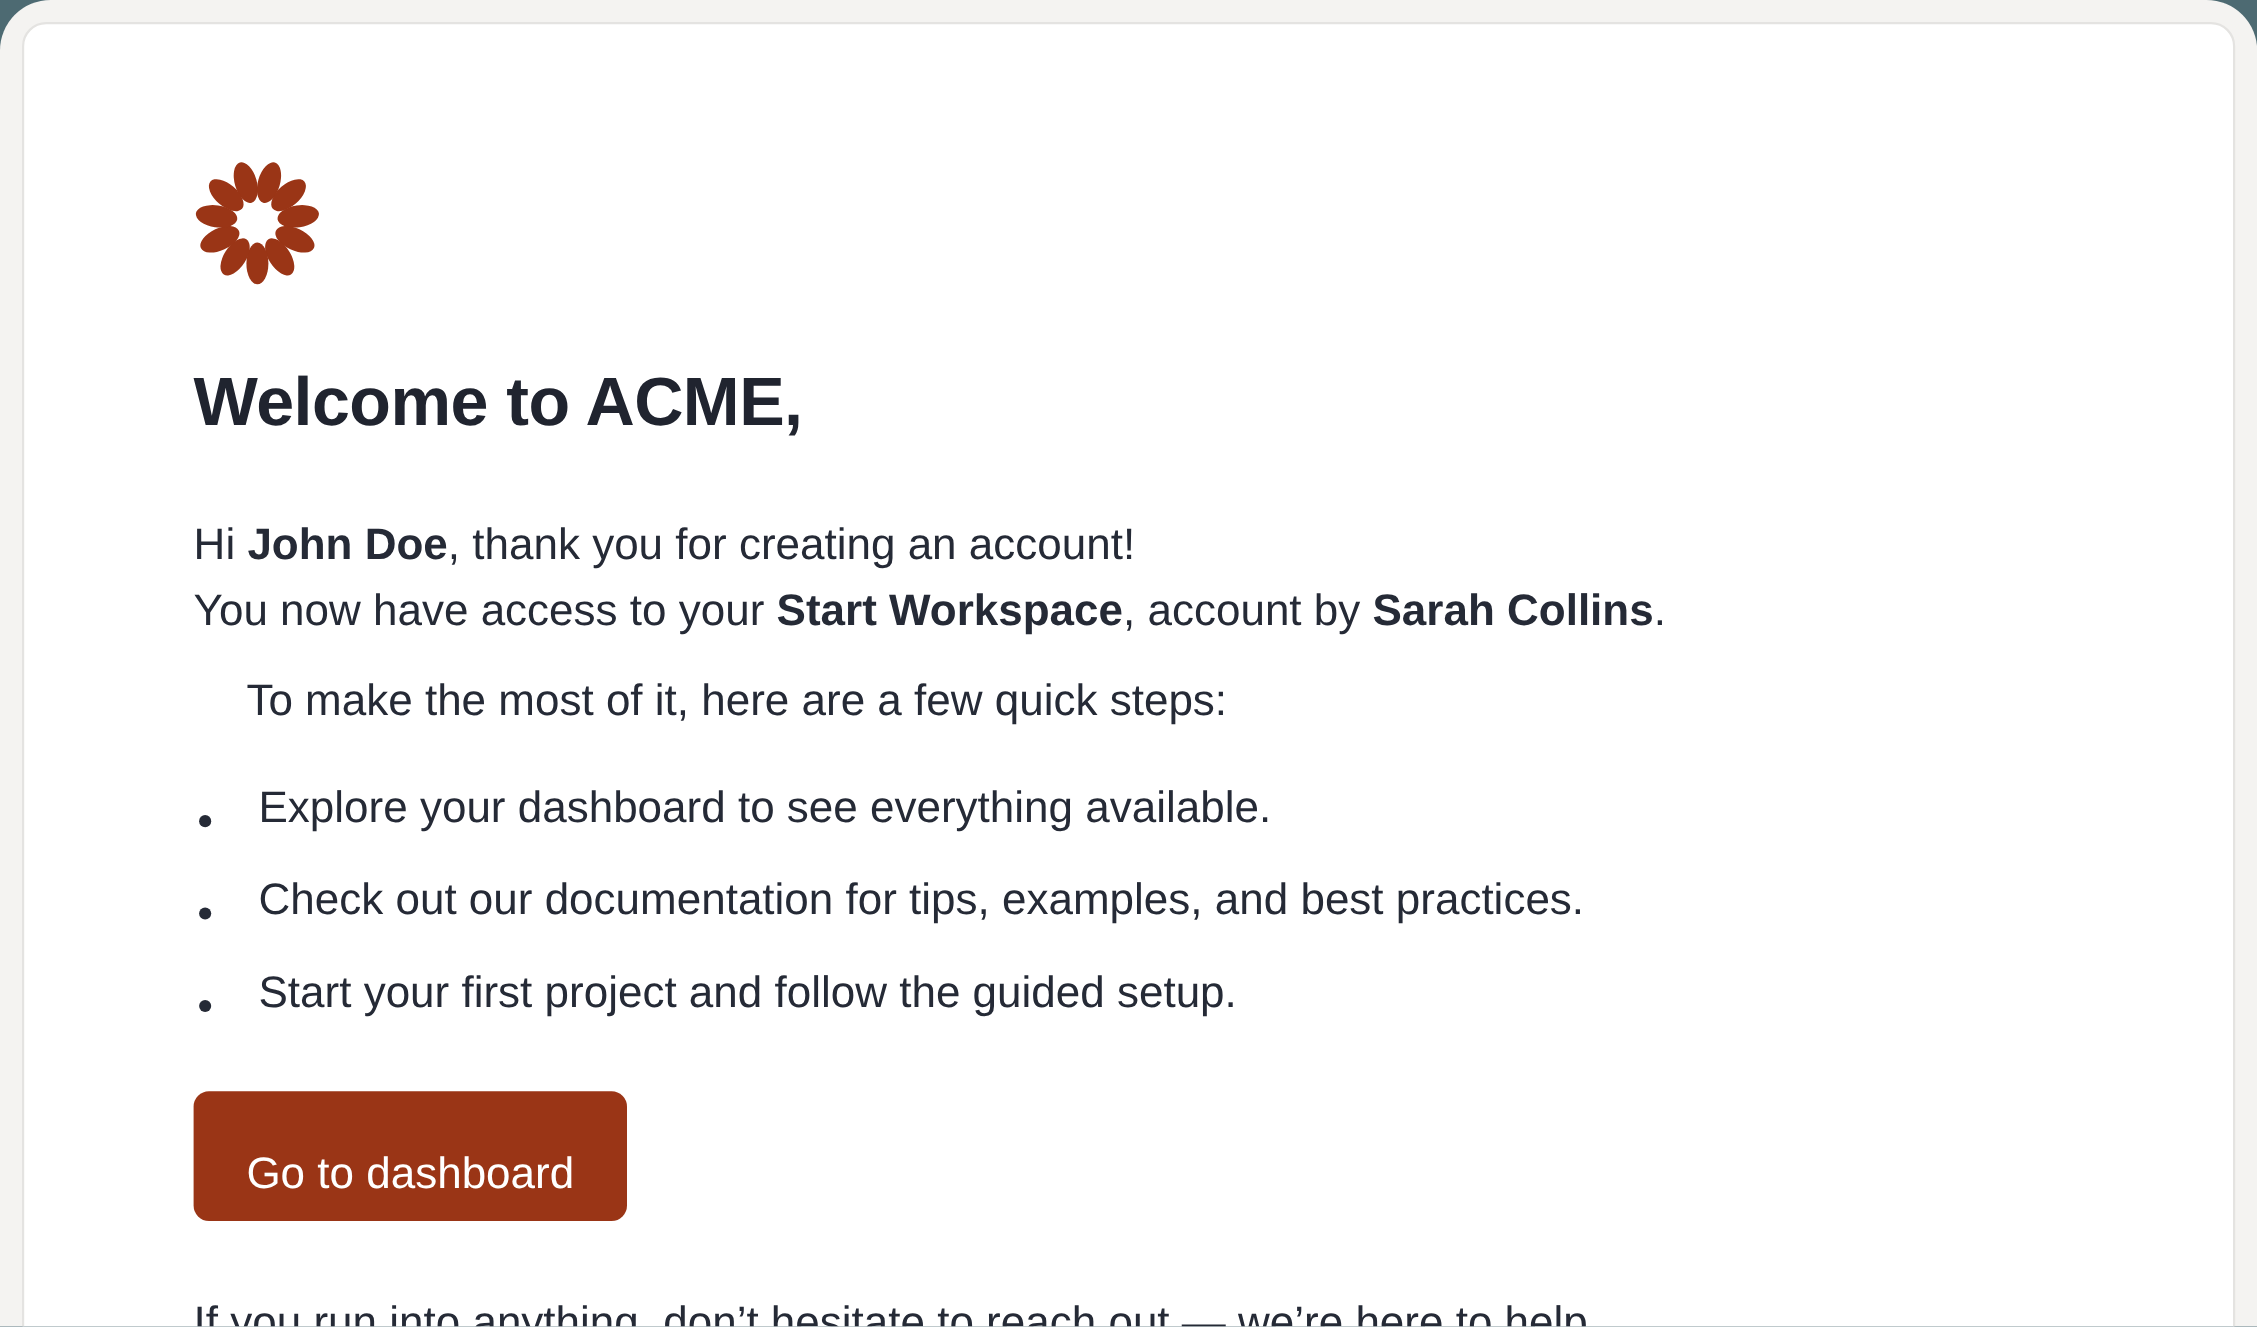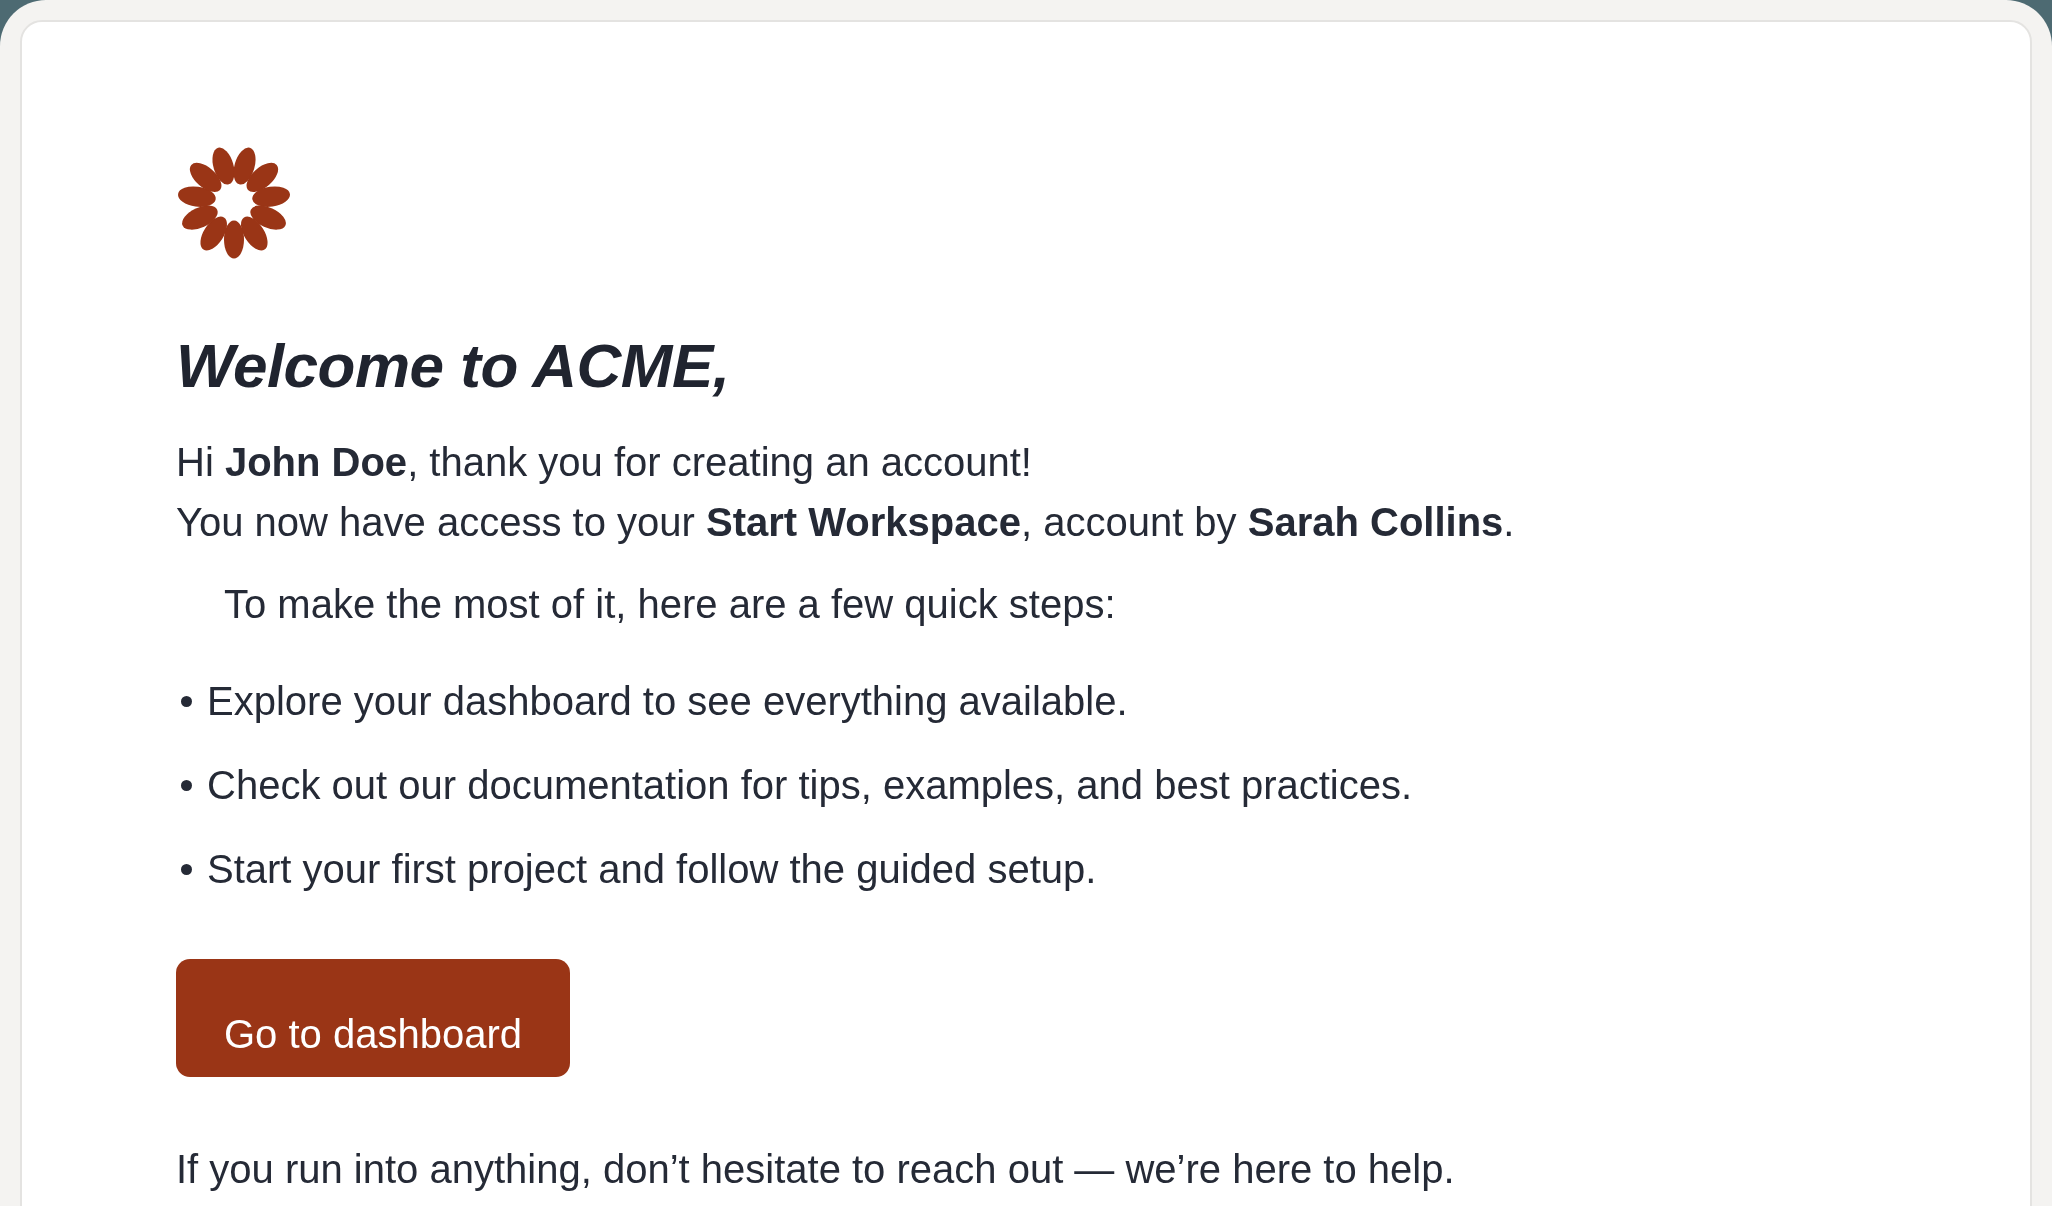--- a/index.html
+++ b/index.html
@@ -44,40 +44,40 @@
     height: 116px;
   }
   .petal { fill: #9a3516; }
   h1.heading {
     margin: 64px 0 0 0;
     font-size: 62px;
     line-height: 84px;
     font-weight: 700;
     color: #20242f;
     letter-spacing: -0.5px;
-    font-style: italic;
   }
   .body-text {
     font-size: 40px;
     line-height: 60px;
     color: #252a36;
     font-weight: 400;
   }
-  .para-greeting { margin-top: 24px; }
+  .para-greeting { margin-top: 57px; }
   .para-intro   { margin-top: 22px; margin-left: 48px; }
   .bold { font-weight: 700; }
   ul.steps {
     margin: 37px 0 0 0;
     padding: 0;
     list-style: none;
   }
   ul.steps li {
     display: flex;
-    align-items: flex-start;
+    align-items: center;
     margin: 0 0 24px 0;
+    gap: 28px;
   }
   ul.steps li:last-child { margin-bottom: 0; }
   .dot {
     width: 11px;
     height: 11px;
     border-radius: 50%;
     background: #252a36;
     margin: 25px 15px 0 5px;
     flex-shrink: 0;
   }

